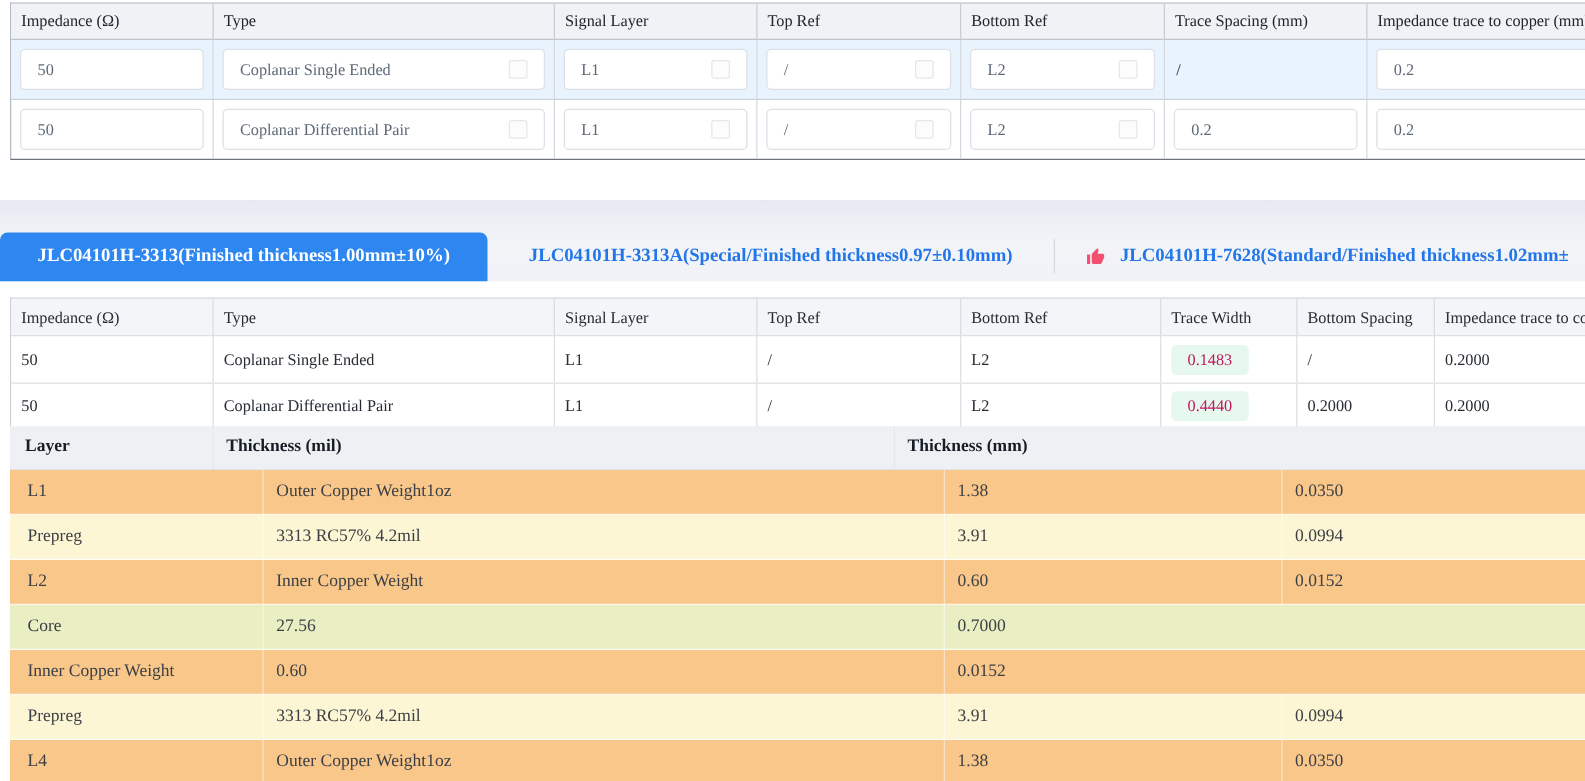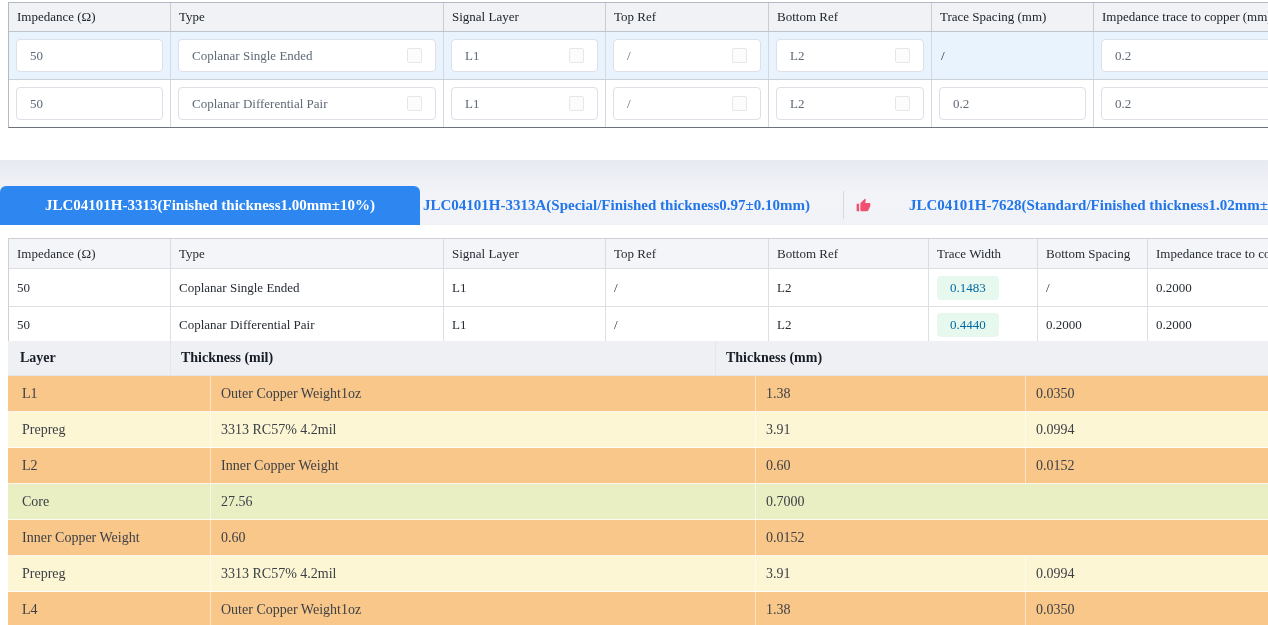--- a/index.html
+++ b/index.html
@@ -22,43 +22,43 @@
   .input-box, .select-box { width:100%; height:33px; background:#fff; border:1px solid #dde0e6;
     border-radius:4px; display:flex; align-items:center; padding:0 13px; font-size:13px;
     color:#5e6977; box-sizing:border-box; }
   .select-box { justify-content:space-between; }
   .dd-square { width:13px; height:13px; border:1px solid #e4e7ec; border-radius:2px;
     background:#fcfcfd; flex:none; }
   .slash-text { font-size:13px; color:#20262e; padding-left:2px; }
   
   .tabstrip { position:absolute; left:0; top:160px; width:1268px; height:65px;
     background:linear-gradient(180deg,#e7eaf1 0%,#f2f4f8 55%,#f0f2f7 100%); }
-  .tab-active { position:absolute; left:0; top:26px; width:420px; height:39px;
+  .tab-active { position:absolute; left:0; top:26px; width:390px; height:39px;
     background:#2e87f0; border-radius:6px 6px 0 0; color:#fff; font-weight:bold;
     font-size:15px; display:flex; align-items:center; justify-content:center; cursor:pointer;font-family:Liberation Serif, serif; }
   .tab-plain { position:absolute; top:26px; height:39px; display:flex; align-items:center;
     color:#2376e9; font-weight:bold; font-size:15px; cursor:pointer; box-sizing:border-box;font-family:Liberation Serif, serif; }
   .tab-2 { left:390px; width:453px; justify-content:center; }
-  .tab-3 { left:844px; width:424px; justify-content:space-between; padding-left:12px;
+  .tab-3 { left:844px; width:424px; justify-content:center; padding-left:12px;
     white-space:nowrap; gap:12px; }
   .tab-divider { position:absolute; left:843px; top:31px; width:1px; height:28px; background:#d4d8e0; }
   .like-svg { width:15px; height:15px; flex:none; }
   
   .result-table { position:absolute; left:8px; top:238px; width:1352px;
     border-top:1px solid #cdd0d5; border-left:1px solid #cdd0d5; border-bottom:1px solid #cdd0d5; }
   .grid-result { display:grid; grid-template-columns:162px 273px 162px 163px 160px 109px 110px 213px; }
   .result-header { height:29px; background:#f4f5f8; }
   .result-header .cell { font-size:13px; color:#262c34; display:flex; align-items:center;
     padding:0 8px; border-right:1px solid #d9dce0; box-sizing:border-box; white-space:nowrap; overflow:hidden; }
   .result-row { background:#fff; border-top:1px solid #dcdfe3; }
   .result-row.r1 { height:37px; }
   .result-row.r2 { height:36px; }
   .result-row .cell { font-size:13px; color:#262c34; display:flex; align-items:center;
     padding:0 8px; border-right:1px solid #dcdfe3; box-sizing:border-box; }
-  .chip { background:#e7f9ef; color:#0369a1; padding:4px 13px; border-radius:4px; font-size:13px; }
+  .chip { background:#e7f9ef; color:#be185d; padding:4px 13px; border-radius:4px; font-size:13px; }
   
   .stackup { position:absolute; left:8px; top:341px; width:1352px; }
   .grid-stk { display:grid; grid-template-columns:162px 545px 270px 375px; }
   .stk-header { height:34px; background:#eef0f4; border-bottom:1px solid #e2e5ea; }
   .stk-header .cell { font-weight:bold; font-size:14px; color:#171d26; display:flex;
     align-items:center; padding:0 10px; box-sizing:border-box; }
   .stk-header .cell + .cell { border-left:1px solid #e3e6ea; }
   .stk-header .cell:first-child { padding-left:12px; }
   .stk-row { height:35px; border-bottom:1px solid rgba(255,255,255,0.8); }
   .stk-row:last-child { border-bottom:1px solid #e4e7eb; }

